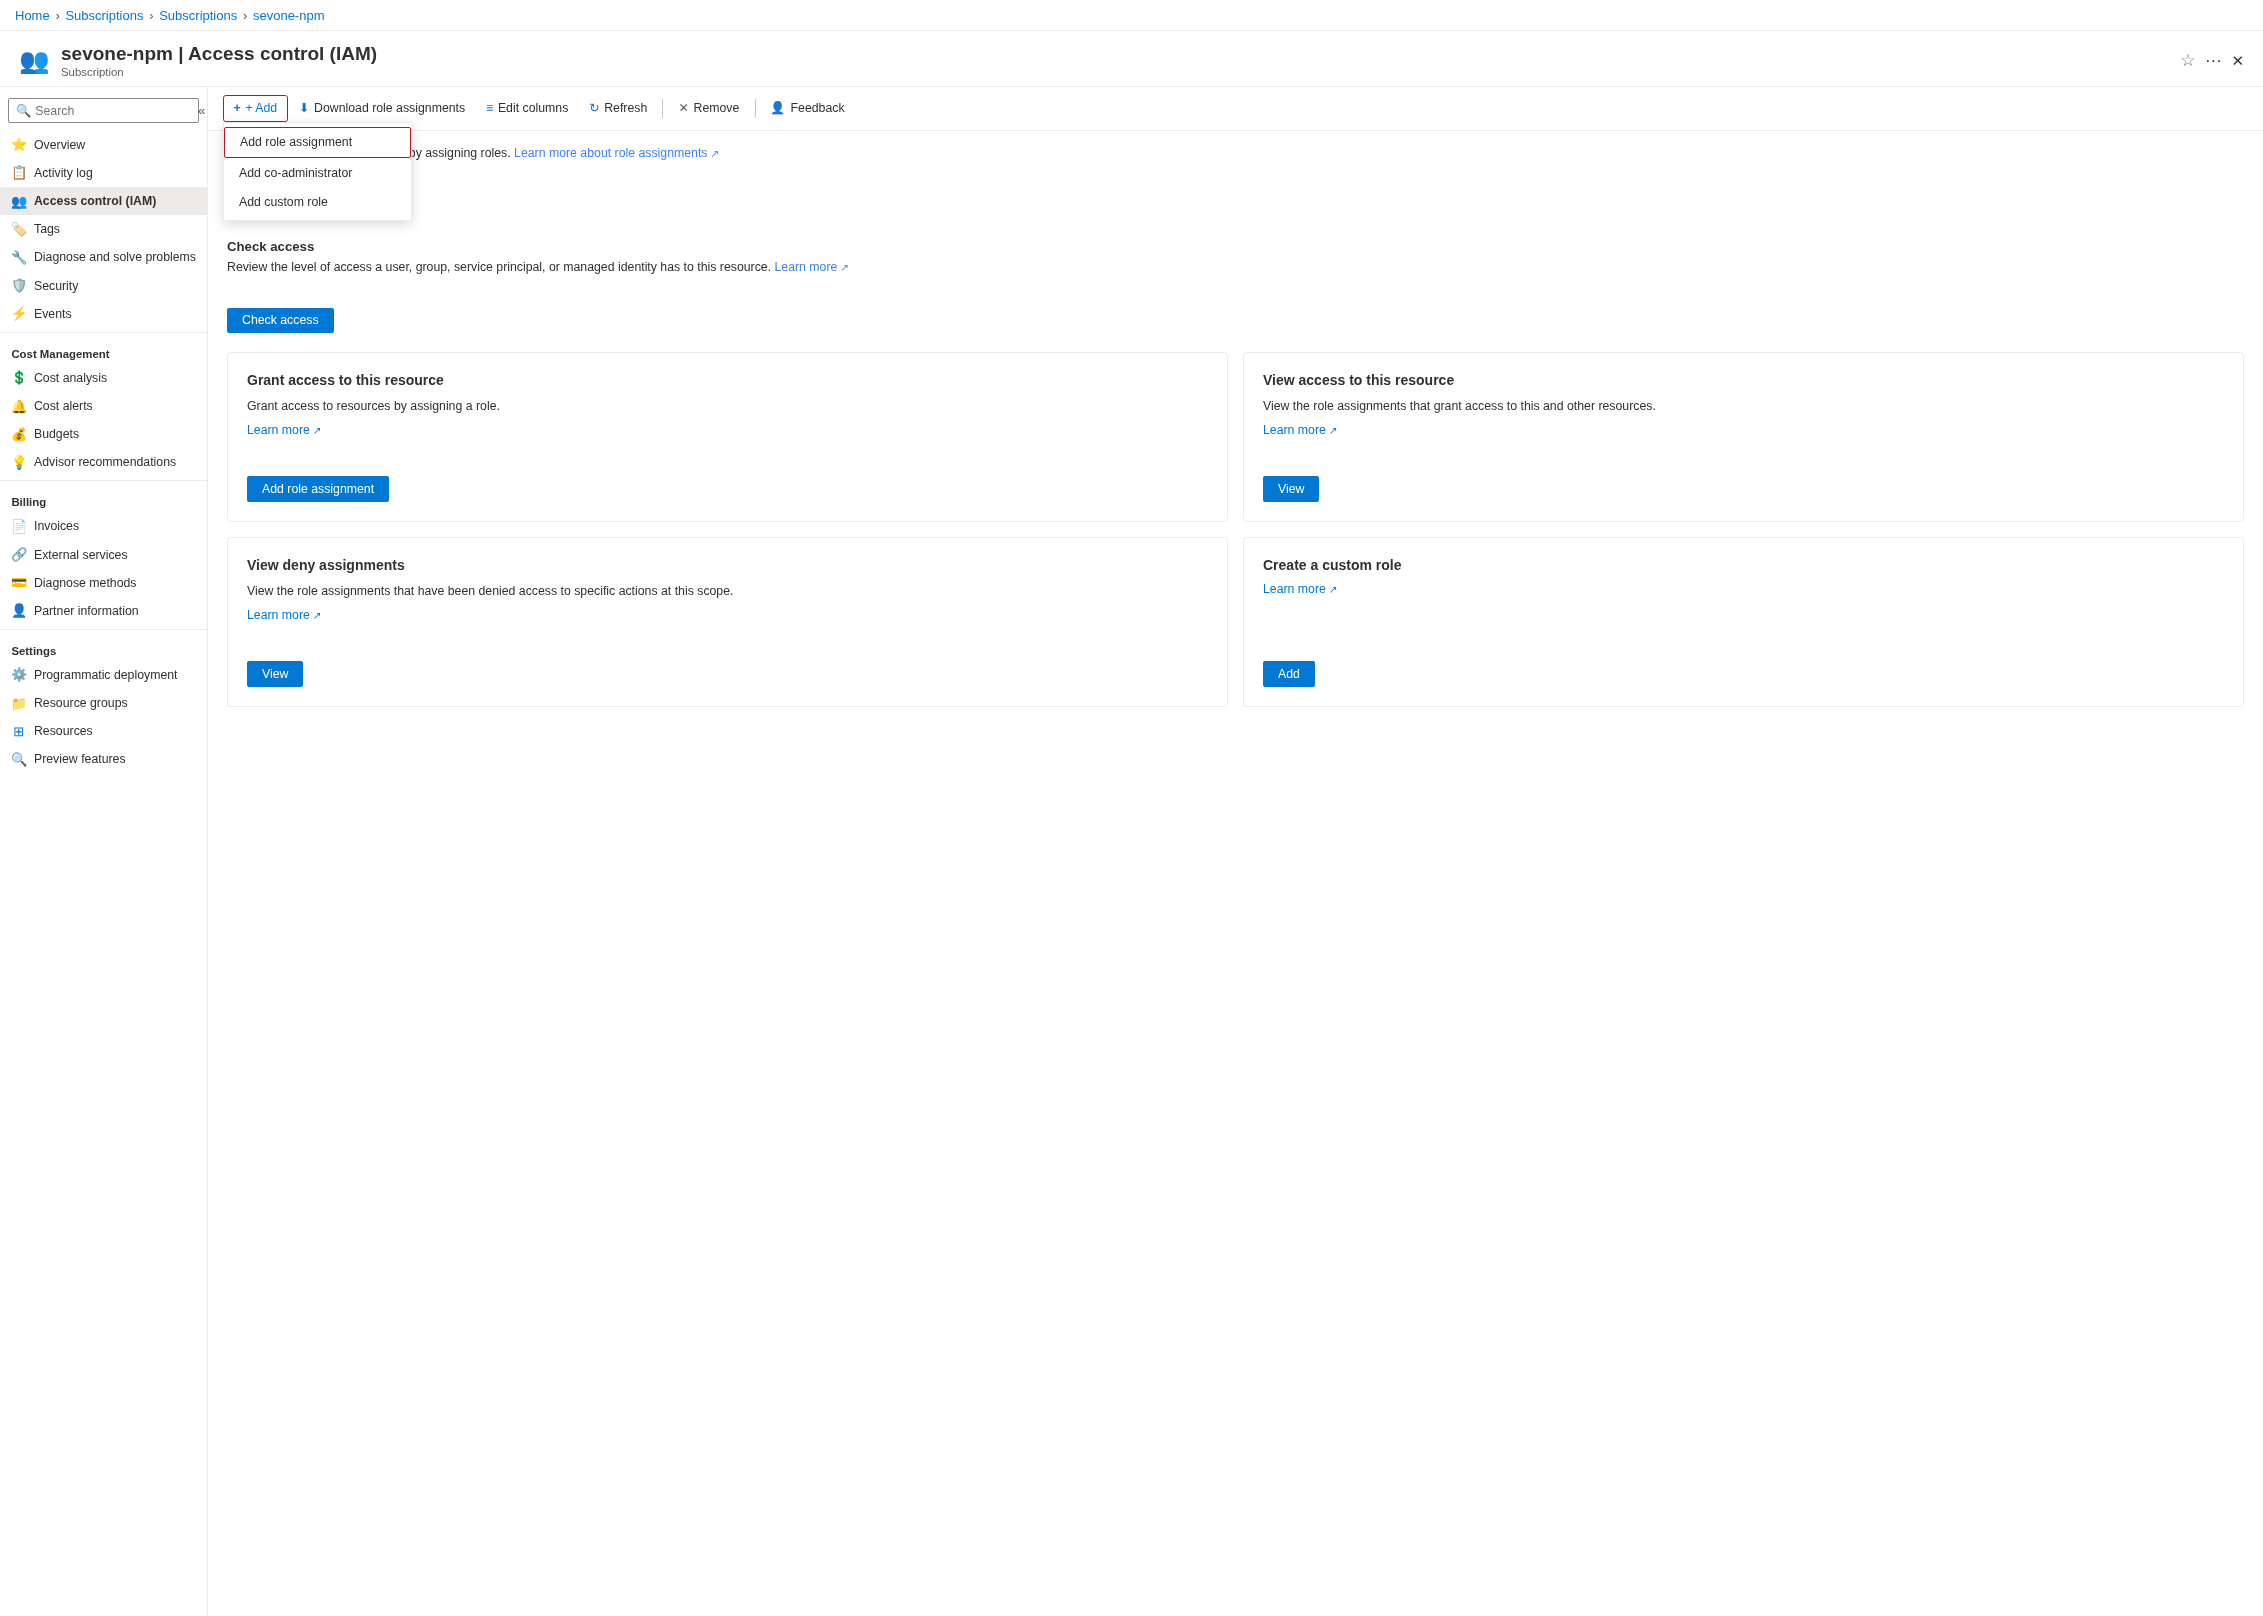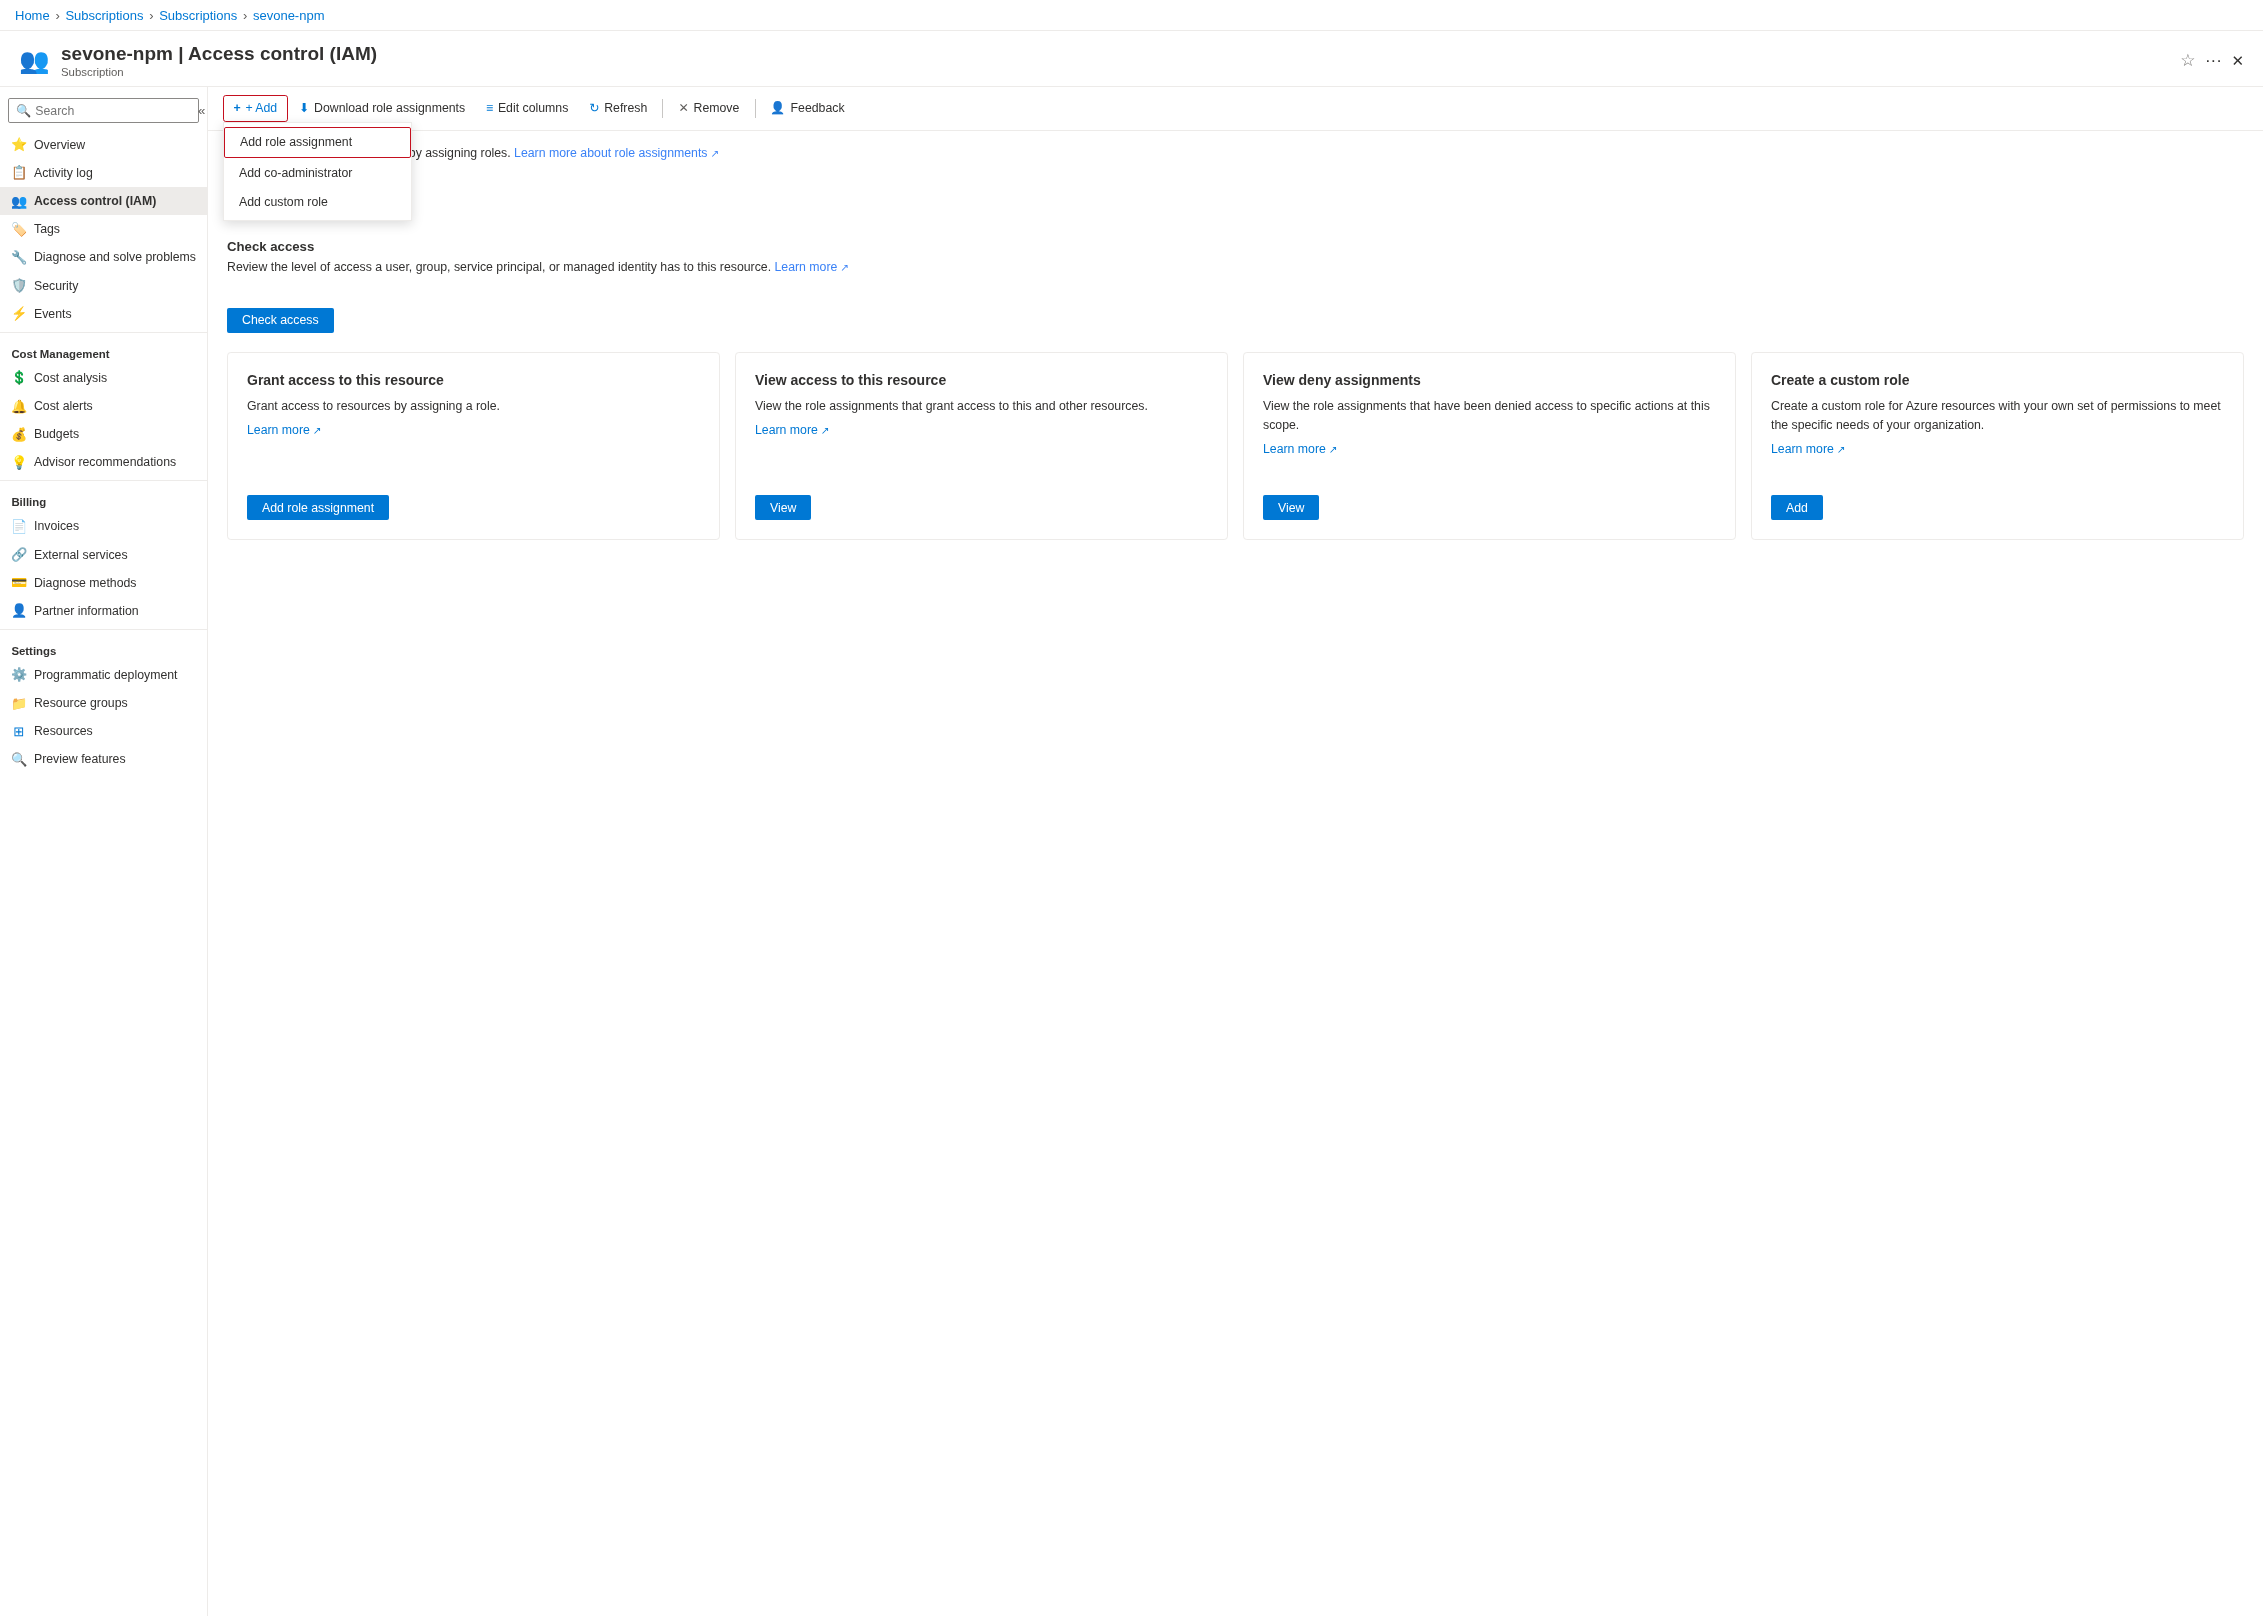--- a/index.html
+++ b/index.html
@@ -118,21 +118,21 @@
 
     .primary-btn {
       background: #0078d4; color: #fff; border: none;
       padding: 5.7px 15px; font-size: 12.3px; cursor: pointer;
       border-radius: 1.9px;
       margin-top: 24px;
     }
 
     
     .cards-grid {
-      display: grid; grid-template-columns: 1fr 1fr 1fr 1fr;
+      display: grid; grid-template-columns: 1fr 1fr;
       gap: 15px; margin-top: 15px;
     }
     .card {
       border: 0.9px solid #edebe9; border-radius: 3.8px;
       padding: 19px; background: #fff;
       display: flex; flex-direction: column; justify-content: space-between;
     }
     .card-title { font-size: 14px; font-weight: 700; margin-bottom: 9.5px; }
     .card-desc { font-size: 12.3px; color: #323130; margin-bottom: 7.6px; line-height: 1.5; }
     .card-link { color: #0078d4; font-size: 12.3px; text-decoration: none; cursor: pointer; margin-bottom: 15px; display: inline-block; }
@@ -372,21 +372,20 @@
               <a class="card-link">Learn more</a>
             </div>
             <div>
               <button class="primary-btn">View</button>
             </div>
           </div>
 
           <div class="card">
             <div>
               <div class="card-title">Create a custom role</div>
-              <p class="card-desc">Create a custom role for Azure resources with your own set of permissions to meet the specific needs of your organization.</p>
               <a class="card-link">Learn more</a>
             </div>
             <div>
               <button class="primary-btn">Add</button>
             </div>
           </div>
 
         </div>
       </div>
     </div>

